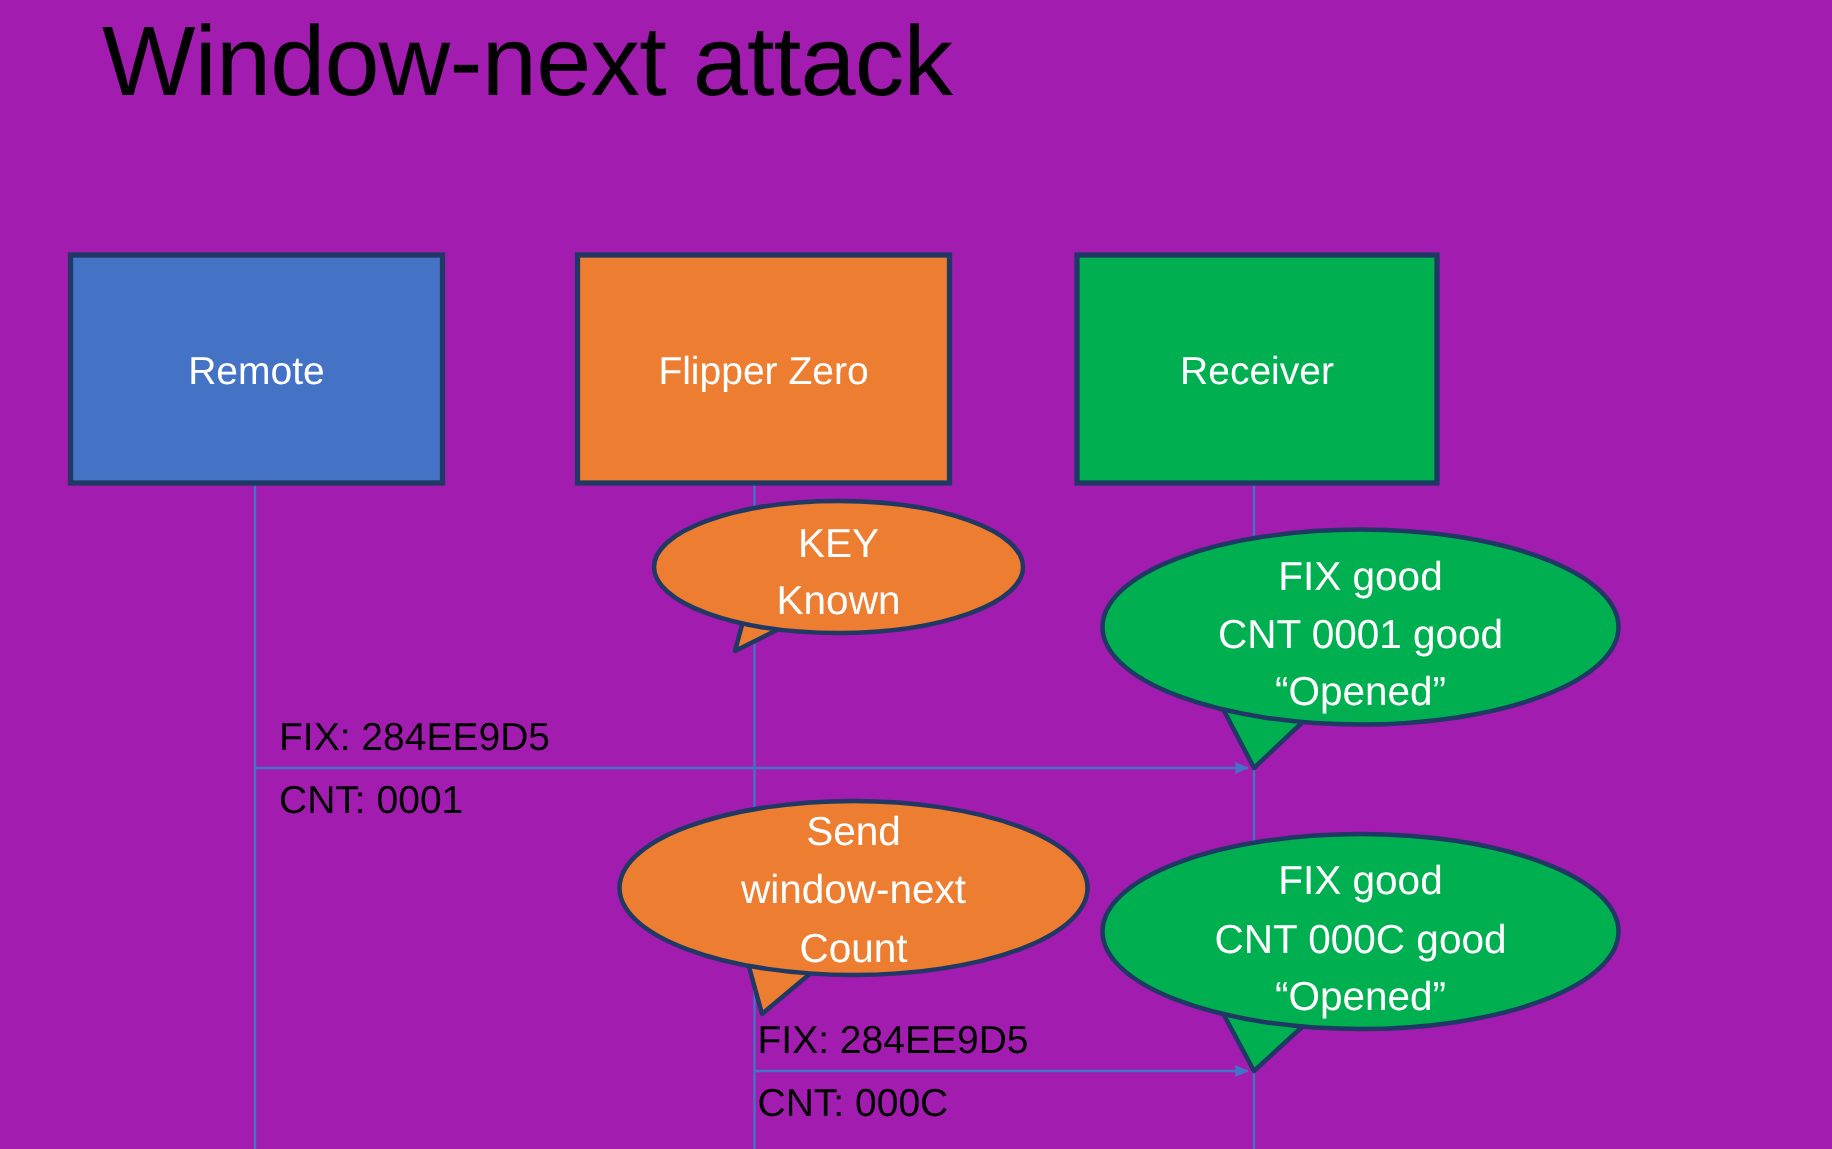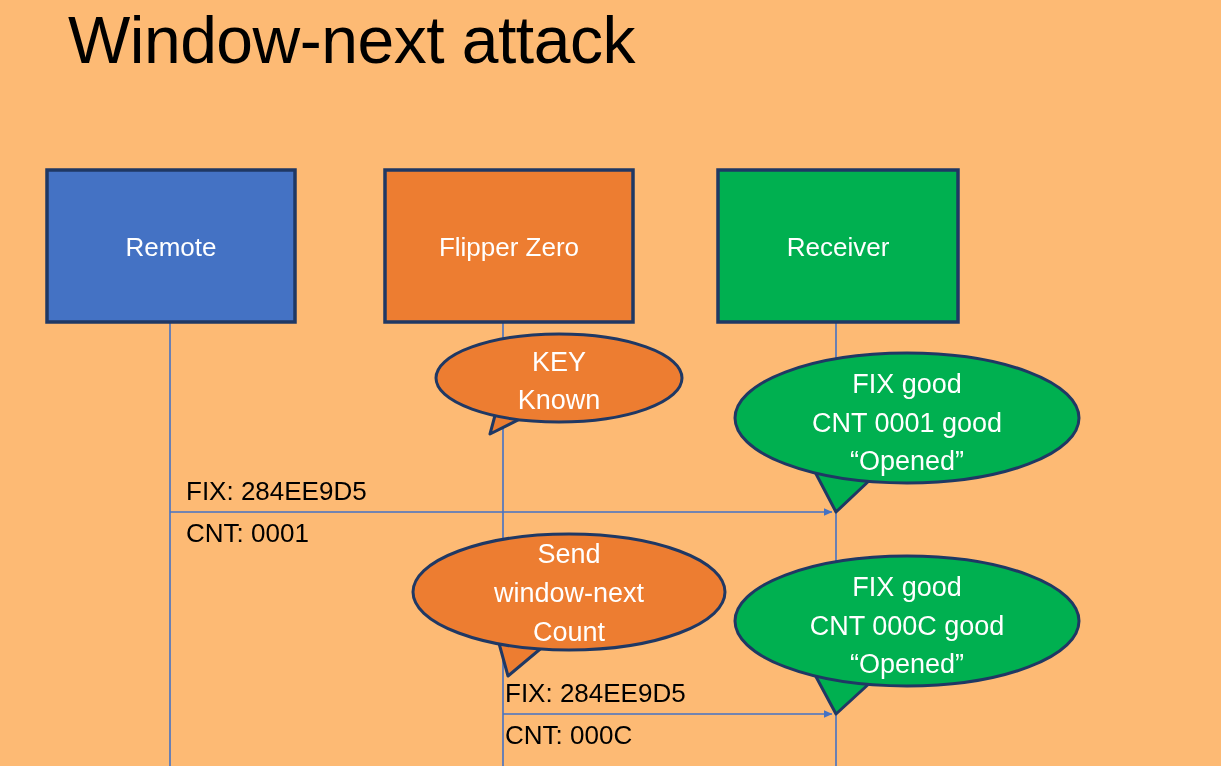--- a/index.html
+++ b/index.html
@@ -12,21 +12,21 @@
     font-family: "Liberation Sans", sans-serif;
     width: 1221px;
     height: 766px;
     overflow: hidden;
     position: relative;
   }
   #slide {
     position: relative;
     width: 1221px;
     height: 766px;
-    background: #fdba74;
+    background: #a21caf;
   }
   #diagram-svg {
     position: absolute;
     left: 0;
     top: 0;
     width: 1221px;
     height: 766px;
   }
   .slide-title {
     position: absolute;

